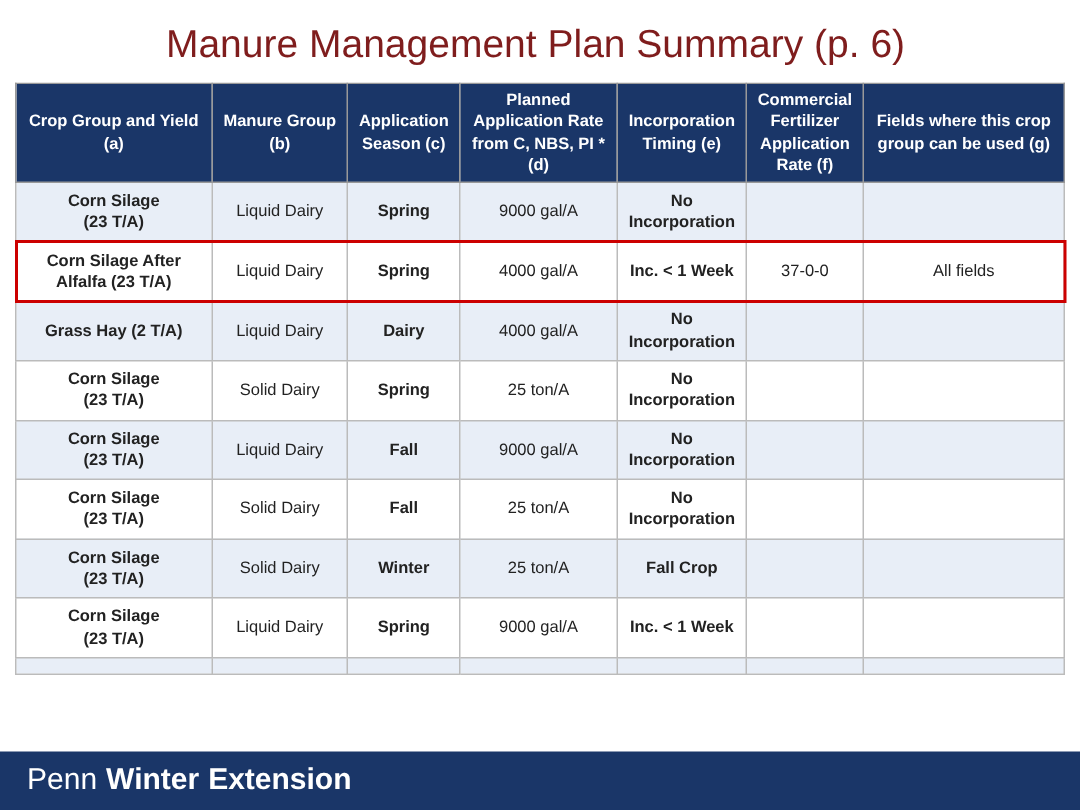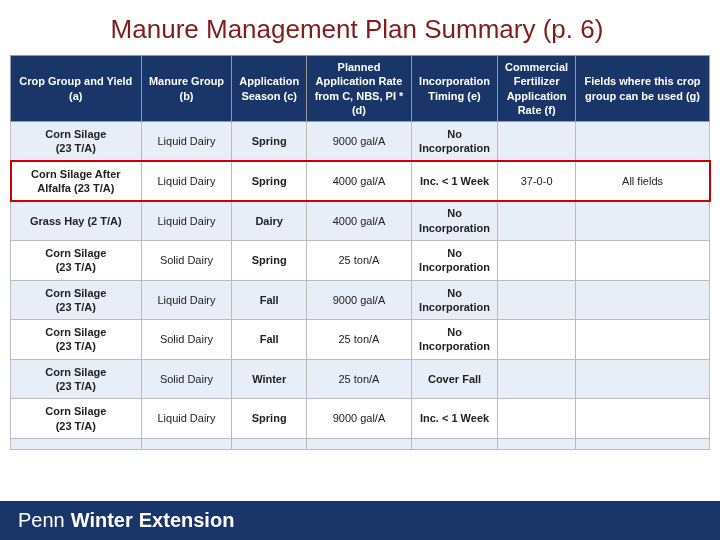--- a/index.html
+++ b/index.html
@@ -162,21 +162,21 @@
             <td>25 ton/A</td>
             <td class="bold-cell">No<br>Incorporation</td>
             <td></td>
             <td></td>
           </tr>
           <tr>
             <td class="bold-cell">Corn Silage<br>(23 T/A)</td>
             <td>Solid Dairy</td>
             <td class="bold-cell">Winter</td>
             <td>25 ton/A</td>
-            <td class="bold-cell">Cover Fall</td>
+            <td class="bold-cell">Fall Crop</td>
             <td></td>
             <td></td>
           </tr>
           <tr>
             <td class="bold-cell">Corn Silage<br>(23 T/A)</td>
             <td>Liquid Dairy</td>
             <td class="bold-cell">Spring</td>
             <td>9000 gal/A</td>
             <td class="bold-cell">Inc. &lt; 1 Week</td>
             <td></td>

